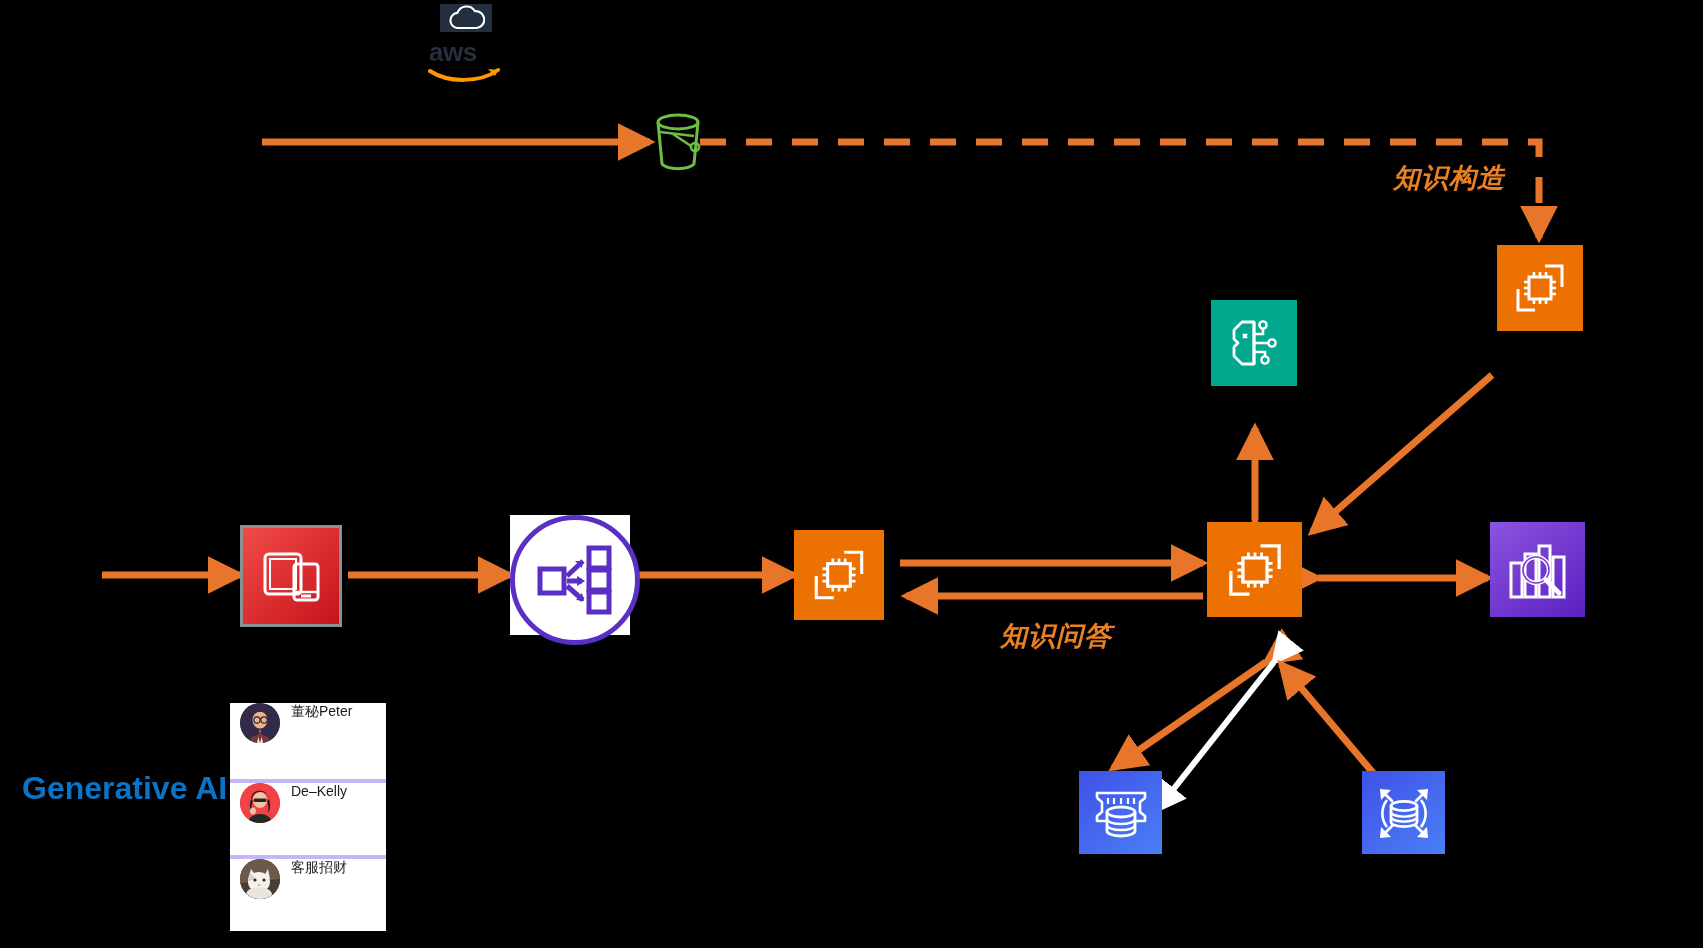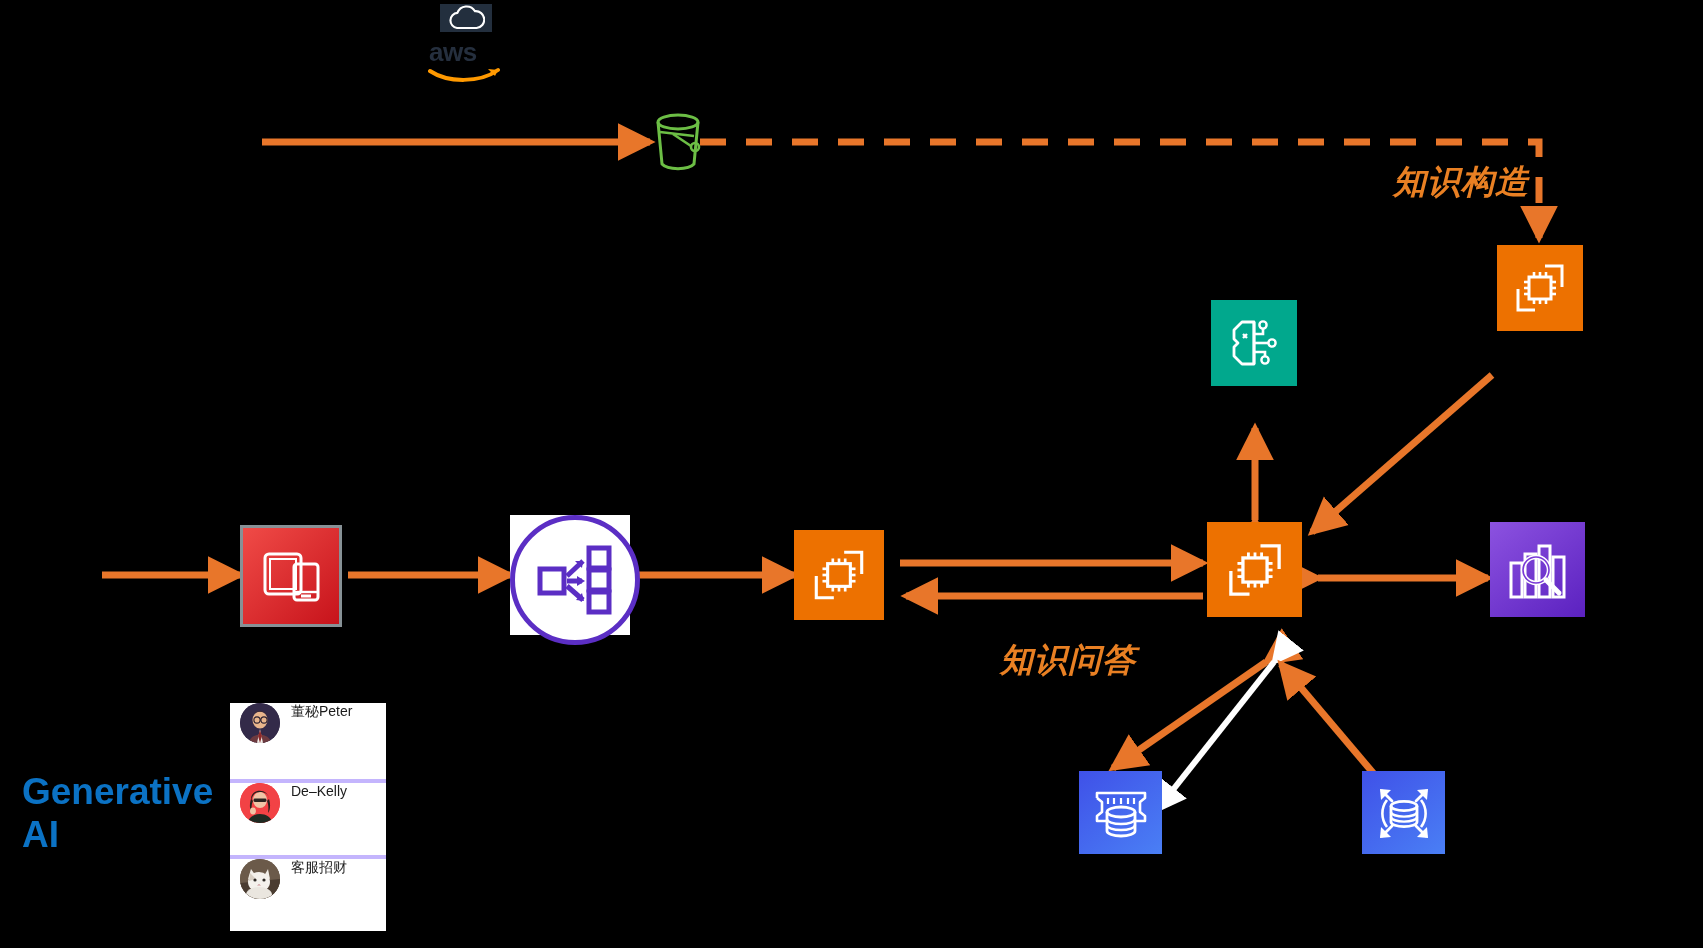--- a/index.html
+++ b/index.html
@@ -60,31 +60,31 @@
     border-radius: 50%;
     border: 5px solid #5b2ec4;
   }
   .router-wrap { background: #ffffff; }
   
   .flow-label {
     position: absolute;
     color: #e98023;
     font-style: italic;
     font-weight: bold;
-    font-size: 33px;
+    font-size: 27px;
     white-space: nowrap;
     letter-spacing: 1px;
   }
   #gen-ai-label {
     position: absolute;
     left: 22px; top: 770px;
     width: 230px;
     color: #0b72c4;
     font-weight: bold;
-    font-size: 37px;
+    font-size: 32px;
     line-height: 1.17;
   }
   
   #avatar-panel {
     position: absolute;
     left: 230px; top: 703px;
     width: 156px; height: 228px;
     background: #ffffff;
     box-sizing: border-box;
   }
@@ -339,21 +339,21 @@
       <path d="M7,7 L18,8 L8,18 Z"></path>
       <path d="M55,7 L54,18 L44,8 Z"></path>
       <path d="M7,56 L8,45 L18,55 Z"></path>
       <path d="M55,56 L44,55 L54,45 Z"></path>
     </g>
   </svg>
 </div>
 
 <div class="flow-label" style="left:1393px; top:160px;">知识构造</div>
 
-<div class="flow-label" style="left:1000px; top:638px;text-align:right;">知识问答</div>
+<div class="flow-label" style="left:1000px; top:618px;text-align:right;">知识问答</div>
 
 <div id="gen-ai-label">
   <div>Generative AI</div>
 </div>
 
 <div id="avatar-panel">
 
   <div class="avatar-row">
     <div class="avatar av-peter">
       <svg width="40" height="40" viewBox="0 0 40 40">

